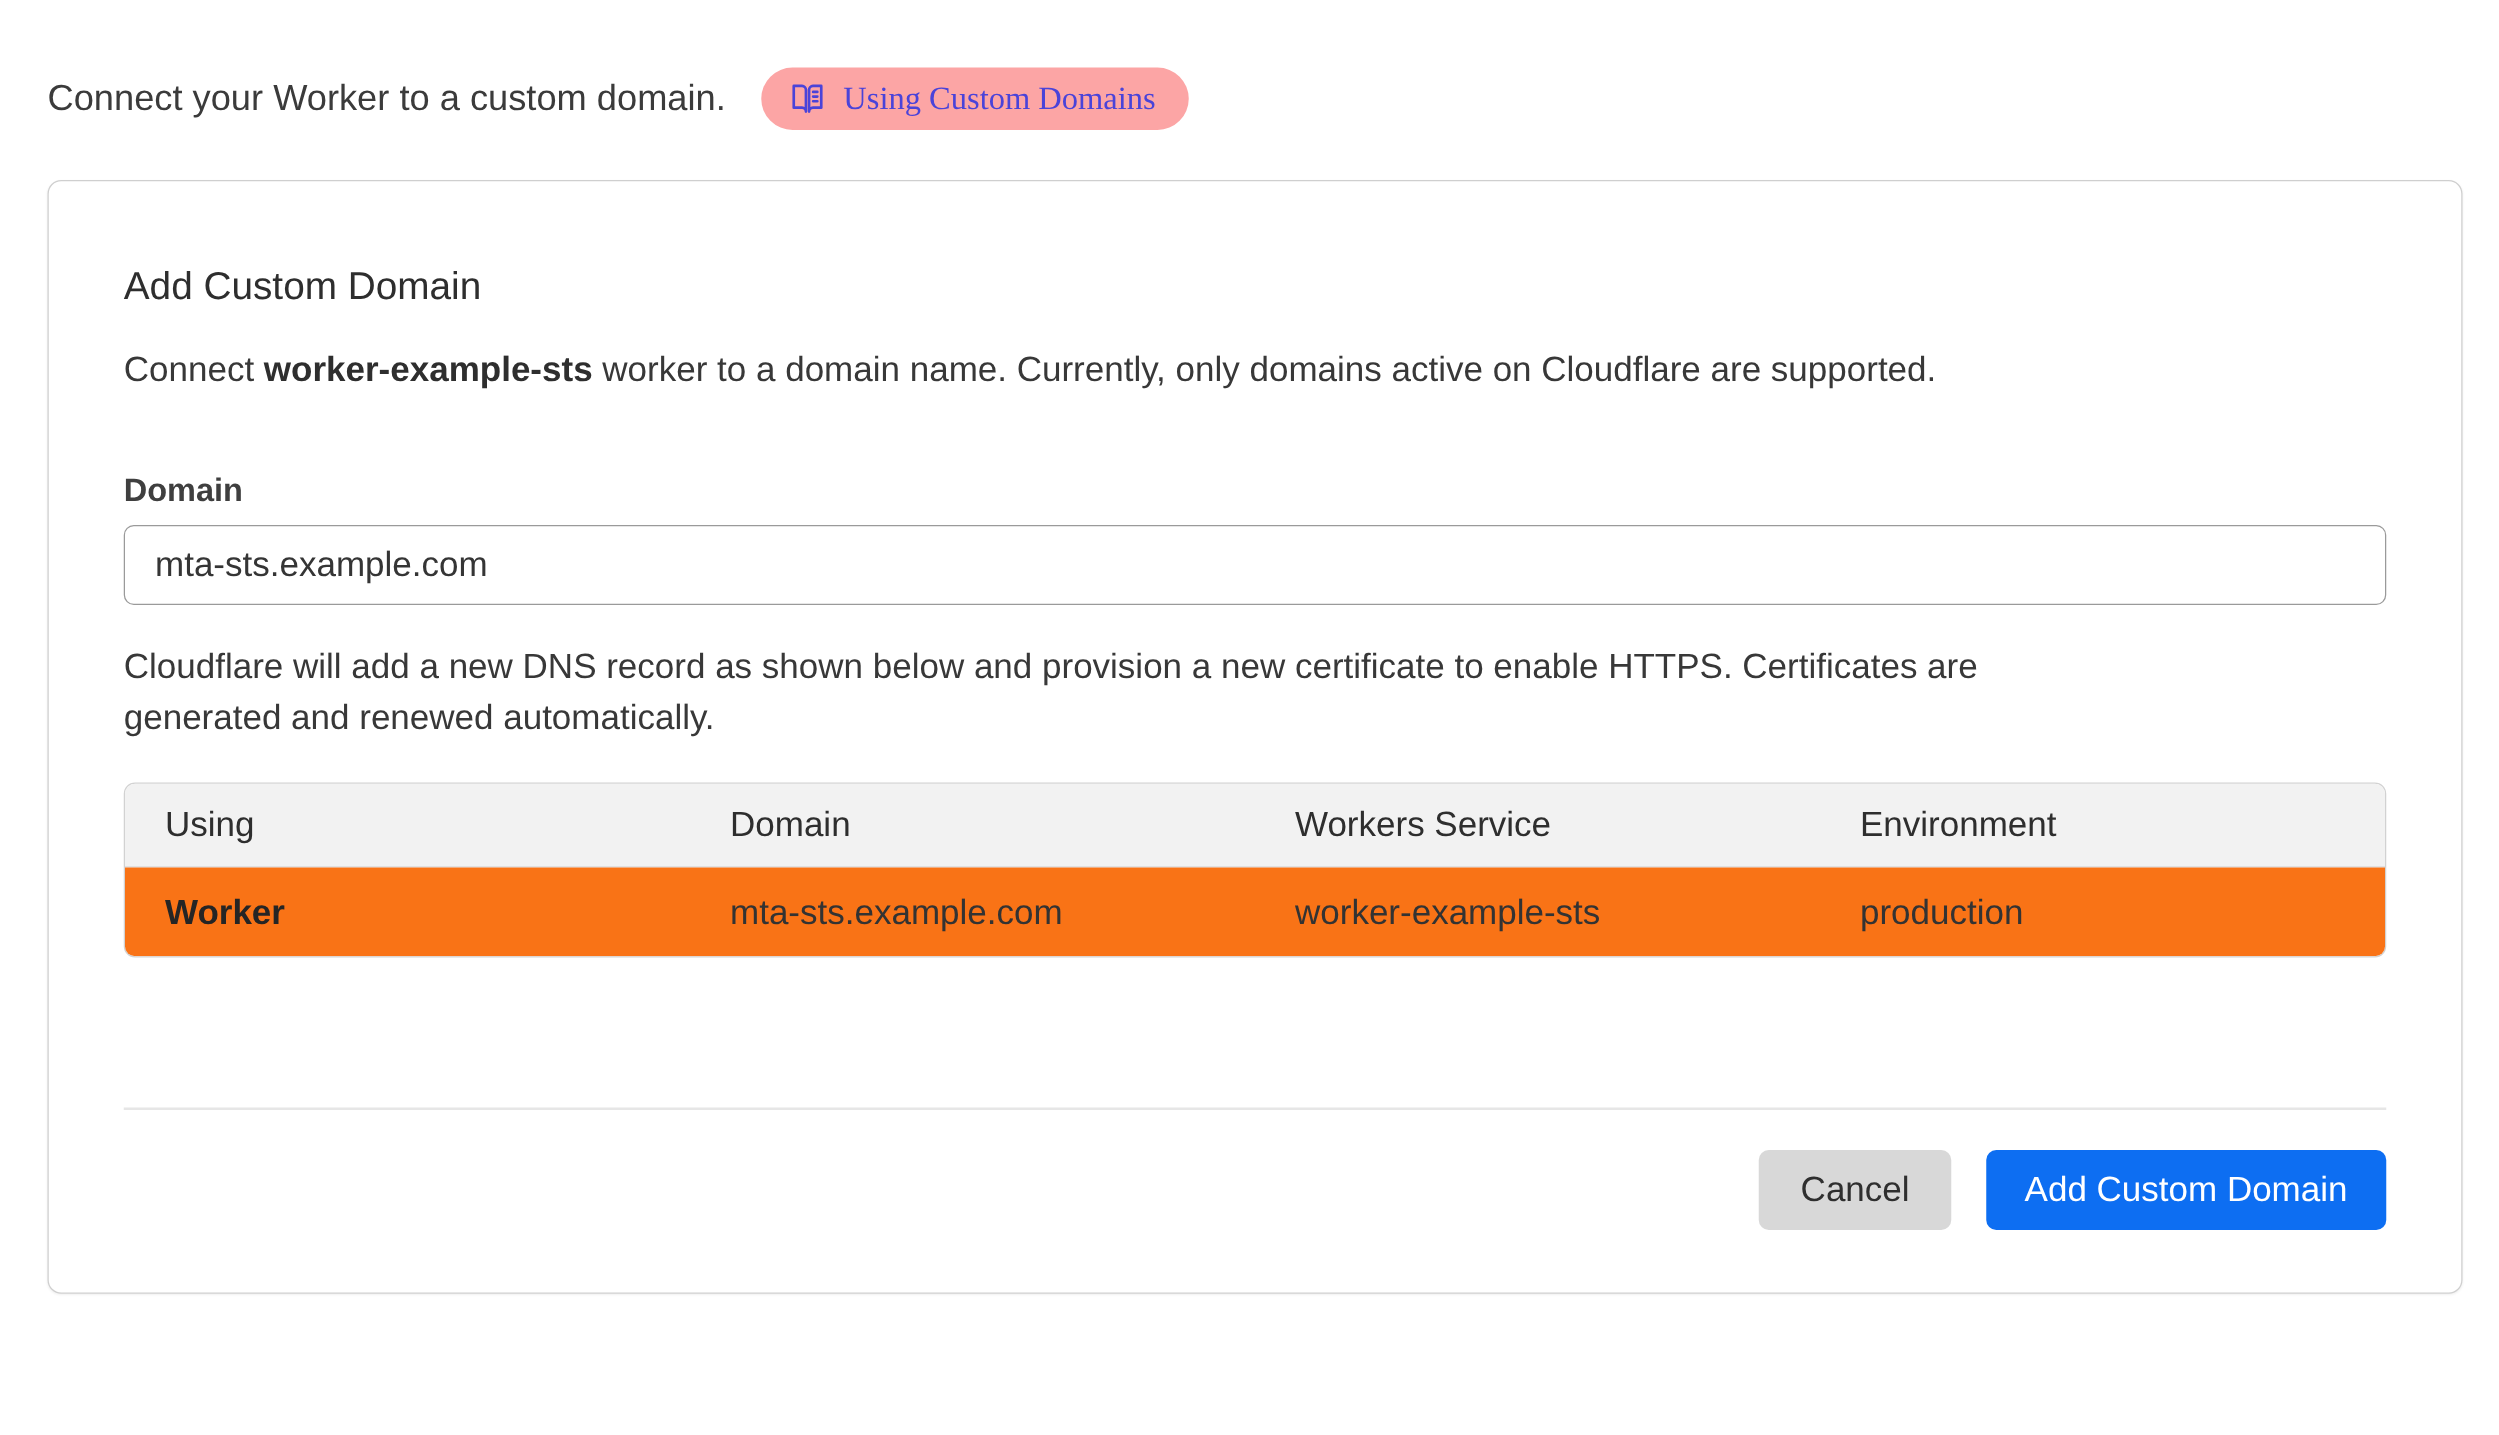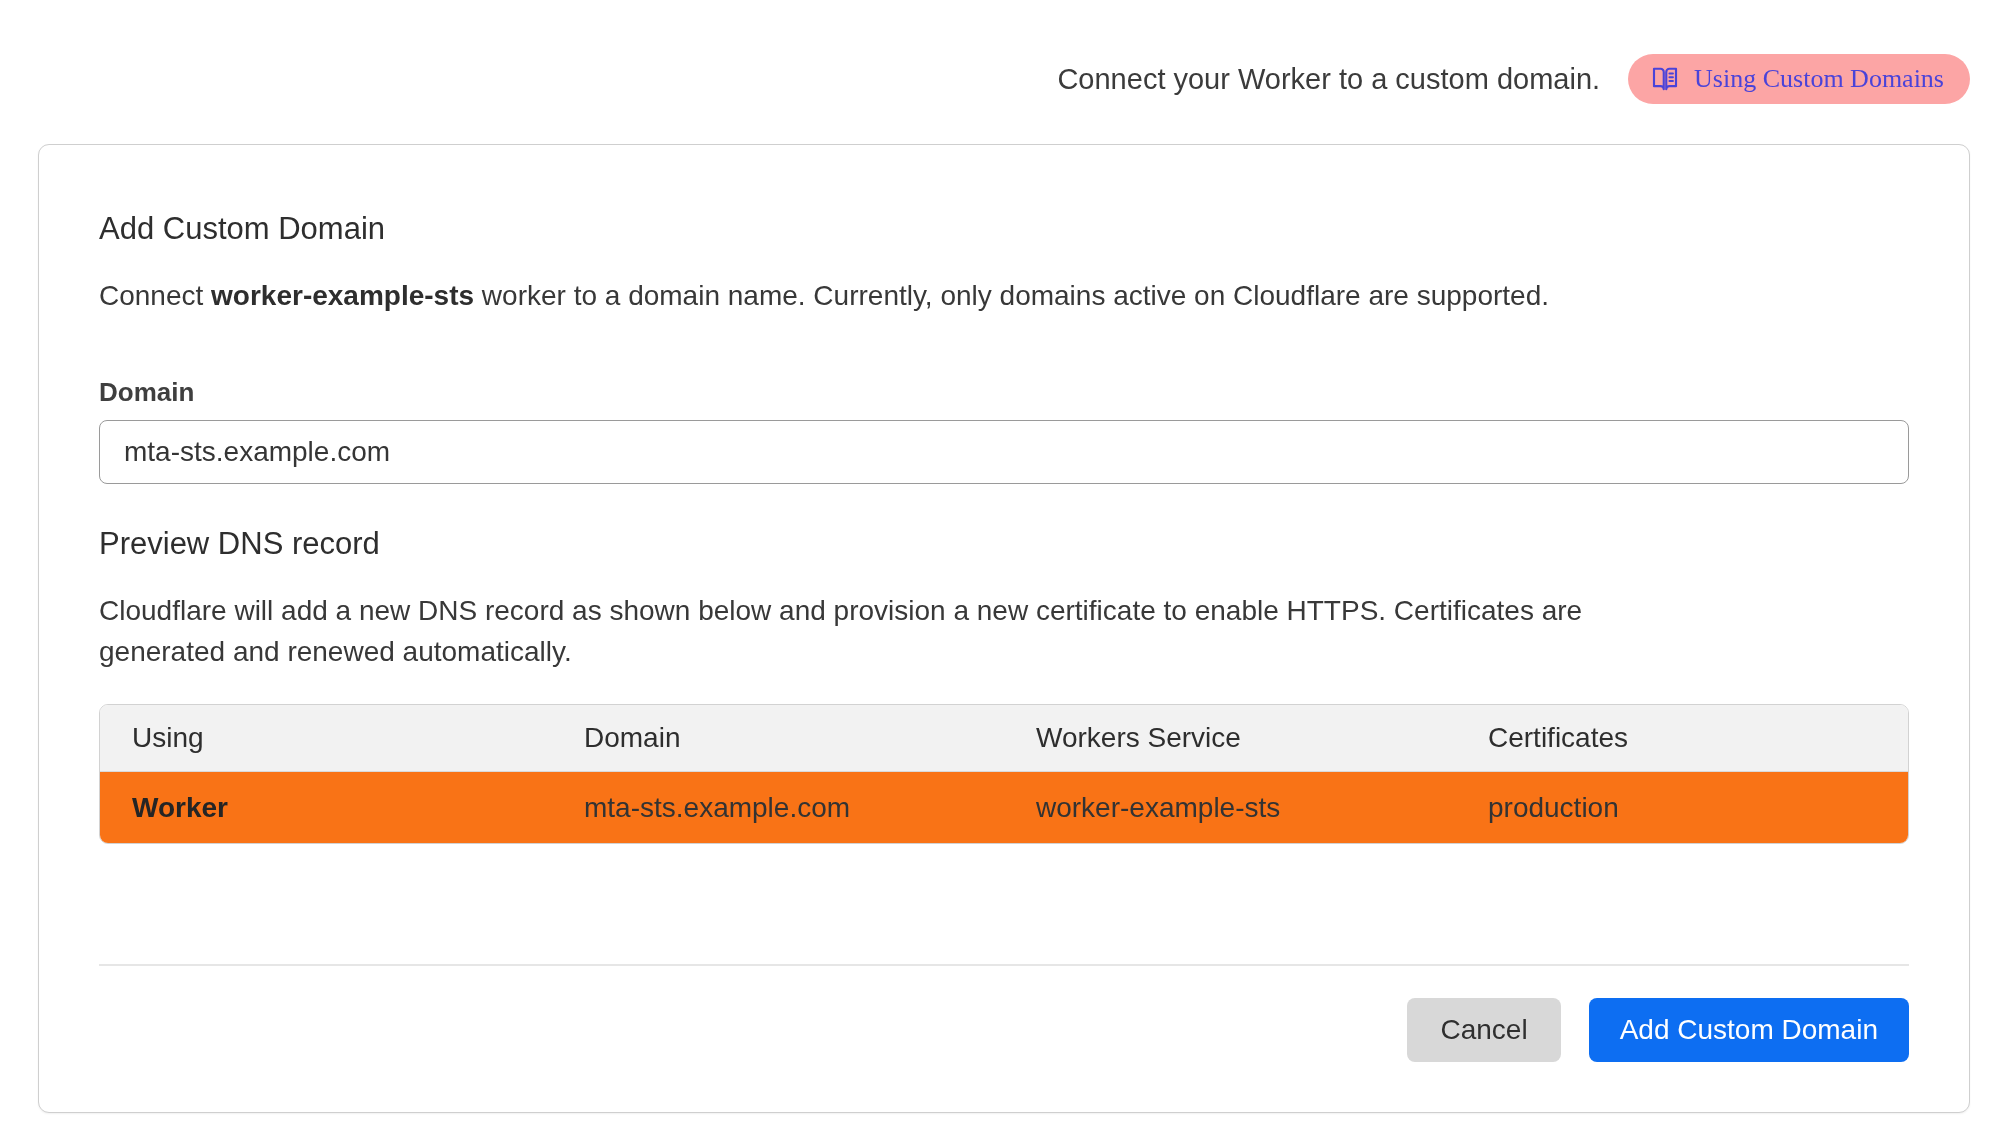--- a/index.html
+++ b/index.html
@@ -11,21 +11,21 @@
     overflow: hidden;
   }
   .page { padding: 30px 29px 0 38px; }
 
   
   .title-row { display: flex; align-items: center; gap: 20px; }
   .title-icon { width: 38px; height: 38px; color: #1f6be8; flex: 0 0 auto; }
   .title-icon svg { width: 100%; height: 100%; display: block; }
   .page-title { font-size: 29px; font-weight: 700; color: #222326; letter-spacing: 0.2px; }
 
-  .subtitle-row { display: flex; align-items: center; gap: 28px; margin-top: 24px; justify-content: flex-end; }
+  .subtitle-row { display: flex; align-items: center; gap: 28px; margin-top: 24px; }
   .page-subtitle { font-size: 29px; font-weight: 400; color: #3b3b3b; }
   .docs-badge {
     display: inline-flex; align-items: center; gap: 14px;
     background: #fca5a5; border: none; cursor: pointer;
     border-radius: 999px; padding: 10px 26px 10px 22px;
     font-family: Liberation Serif, serif;
   }
   .docs-badge .book { width: 30px; height: 30px; color: #4a43d9; }
   .docs-badge .book svg { width: 100%; height: 100%; display: block; }
   .docs-badge-label { font-size: 26px; color: #4a43d9; font-weight: 400; }
@@ -105,31 +105,30 @@
 
   <div class="card">
 
     <h2 class="card-heading">Add Custom Domain</h2>
 
     <p class="intro"><span>Connect </span><b>worker-example-sts</b><span> worker to a domain name. Currently, only domains active on Cloudflare are supported.</span></p>
 
     <div class="field-label">Domain</div>
     <input class="domain-input" type="text" value="mta-sts.example.com" style="">
 
-    <h2 class="preview-heading">Preview DNS record</h2>
     <p class="preview-desc">Cloudflare will add a new DNS record as shown below and provision a new certificate to enable HTTPS. Certificates are generated and renewed automatically.</p>
 
     <div class="dns-table-wrap">
       <table class="dns-table">
         <thead>
           <tr>
             <th>Using</th>
             <th>Domain</th>
             <th>Workers Service</th>
-            <th>Certificates</th>
+            <th>Environment</th>
           </tr>
         </thead>
         <tbody>
           <tr>
             <td class="cell-type">Worker</td>
             <td>mta-sts.example.com</td>
             <td>worker-example-sts</td>
             <td>production</td>
           </tr>
         </tbody>

